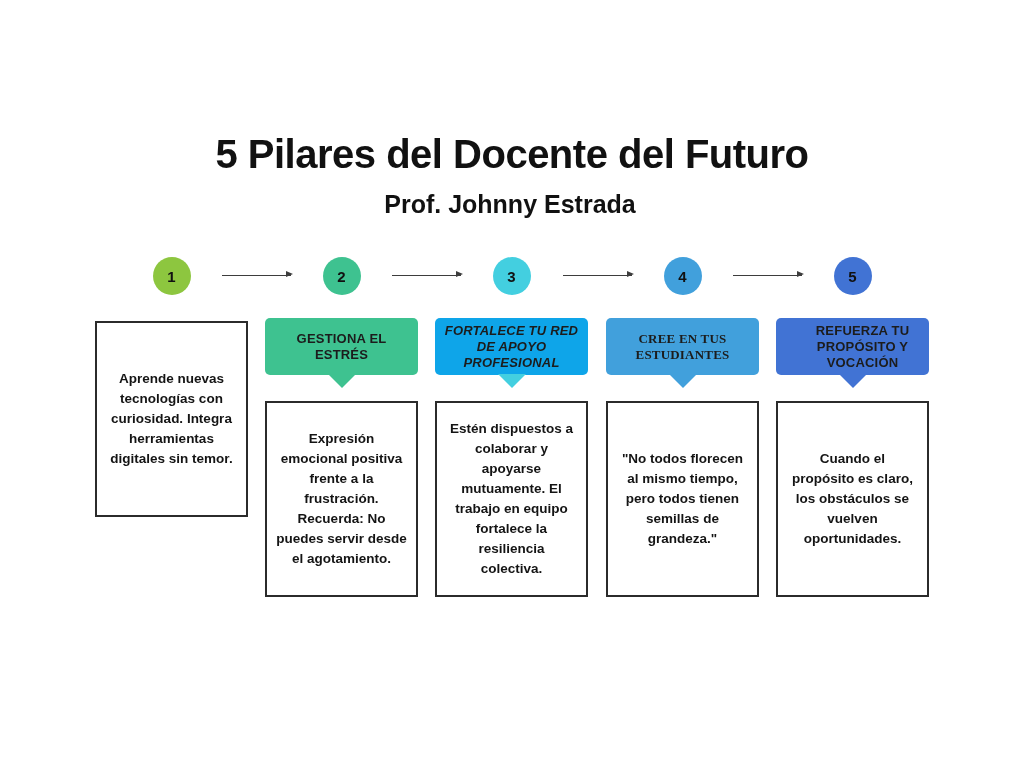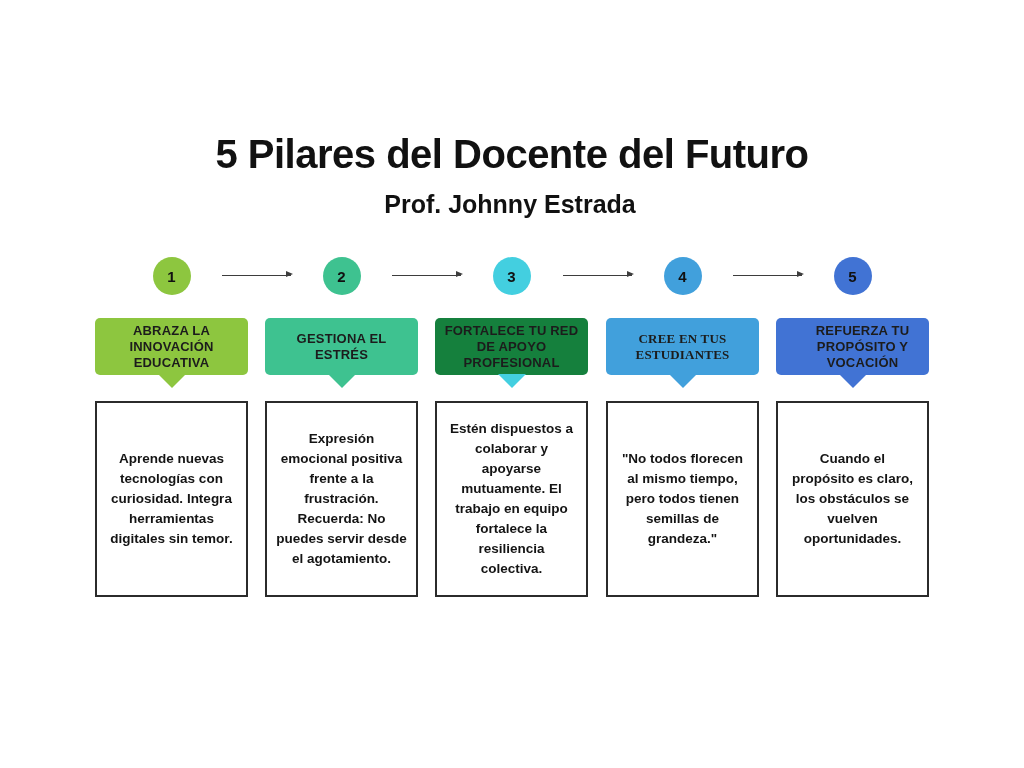--- a/index.html
+++ b/index.html
@@ -144,24 +144,20 @@
 
   <div class="arrow arrow1"></div>
   <div class="arrow arrow2"></div>
   <div class="arrow arrow3"></div>
   <div class="arrow arrow4"></div>
 
   <div class="col col1">
     <div class="dot" style="background-color: rgb(141, 198, 63);">
       <span>1</span>
     </div>
-    <div class="bubble" style="background-color: rgb(141, 198, 63);">
-      <span class="bubble-label">ABRAZA LA INNOVACIÓN EDUCATIVA</span>
-      <span class="pointer" style="border-top-color: rgb(141, 198, 63);"></span>
-    </div>
     <div class="card">
       <span class="card-text">Aprende nuevas tecnologías con curiosidad. Integra herramientas digitales sin temor.</span>
     </div>
   </div>
 
   <div class="col col2">
     <div class="dot" style="background-color: rgb(62, 194, 144);">
       <span>2</span>
     </div>
     <div class="bubble" style="background-color: rgb(62, 194, 144);">
@@ -170,21 +166,21 @@
     </div>
     <div class="card">
       <span class="card-text">Expresión emocional positiva frente a la frustración. Recuerda: No puedes servir desde el agotamiento.</span>
     </div>
   </div>
 
   <div class="col col3">
     <div class="dot" style="background-color: rgb(67, 207, 224);">
       <span>3</span>
     </div>
-    <div class="bubble" style="background-color: #15803d;">
+    <div class="bubble" style="background-color: #0ea5e9; font-style: italic;">
       <span class="bubble-label">FORTALECE TU RED DE APOYO PROFESIONAL</span>
       <span class="pointer" style="border-top-color: rgb(67, 207, 224);"></span>
     </div>
     <div class="card">
       <span class="card-text">Estén dispuestos a colaborar y apoyarse mutuamente. El trabajo en equipo fortalece la resiliencia colectiva.</span>
     </div>
   </div>
 
   <div class="col col4">
     <div class="dot" style="background-color: rgb(65, 160, 220);">

